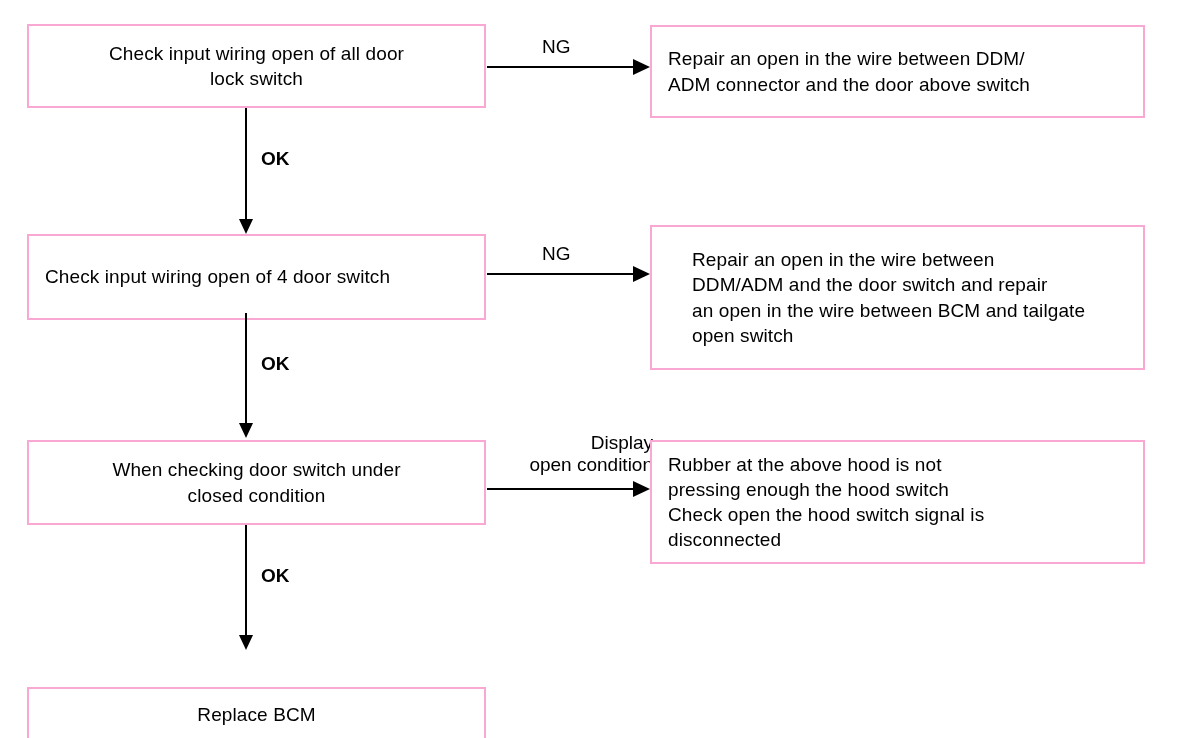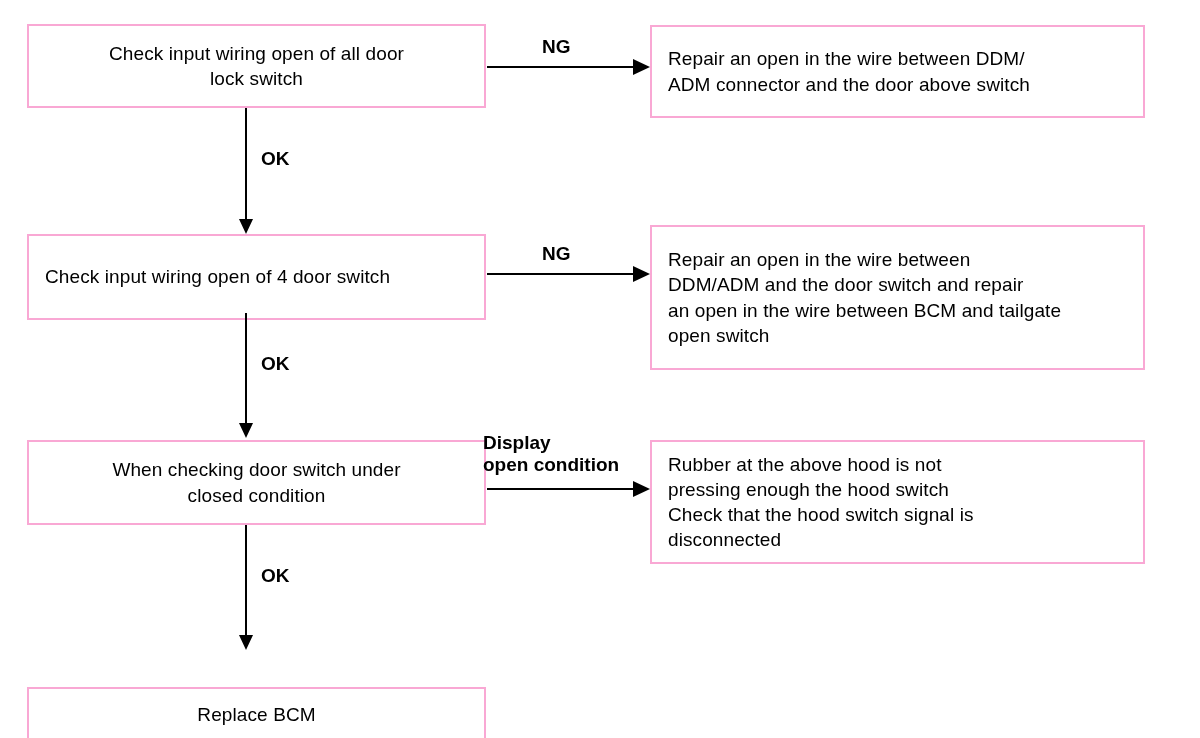--- a/index.html
+++ b/index.html
@@ -90,23 +90,23 @@
     top: -7px;
     width: 0;
     height: 0;
     border-top: 8px solid transparent;
     border-bottom: 8px solid transparent;
     border-left: 17px solid #000000;
   }
   .hconn .hlabel {
     position: absolute;
     font-size: 19px;
-    font-weight: bold;
+    font-weight: normal;
     white-space: pre-line;
-    text-align: left;
+    text-align: right;
     line-height: 1.15;
   }
 </style>
 </head>
 <body>
 
 <div id="canvas">
 
   <div class="node center" style="left:27px; top:24px; width:459px; height:84px;">
     <span class="node-text">Check input wiring open of all door
@@ -133,21 +133,21 @@
   <div class="node left" style="left:27px; top:234px; width:459px; height:86px;">
     <span class="node-text">Check input wiring open of 4 door switch</span>
   </div>
 
   <div class="hconn" style="left:487px; top:273px; width:163px;">
     <div class="hline" style="width:148px;"></div>
     <div class="harrow" style="left:146px;"></div>
     <div class="hlabel" style="left:55px; top:-30px;">NG</div>
   </div>
 
-  <div class="node left" style="left:650px; top:225px; width:495px; height:145px;">
+  <div class="node left" style="left:650px; top:225px; width:495px; height:145px;padding-left:24px;">
     <span class="node-text">Repair an open in the wire between
 DDM/ADM and the door switch and repair
 an open in the wire between BCM and tailgate
 open switch</span>
   </div>
 
   <div class="vconn" style="left:245px; top:313px; width:2px; height:126px;">
     <div class="vline" style="height:111px;"></div>
     <div class="varrow" style="top:110px;"></div>
     <div class="vlabel" style="top:40px;">OK</div>
@@ -161,21 +161,21 @@
   <div class="hconn" style="left:487px; top:488px; width:163px;">
     <div class="hline" style="width:148px;"></div>
     <div class="harrow" style="left:146px;"></div>
     <div class="hlabel" style="left:-4px; top:-56px; width:170px;">Display
 open condition</div>
   </div>
 
   <div class="node left" style="left:650px; top:440px; width:495px; height:124px;">
     <span class="node-text">Rubber at the above hood is not
 pressing enough the hood switch
-Check that the hood switch signal is
+Check open the hood switch signal is
 disconnected</span>
   </div>
 
   <div class="vconn" style="left:245px; top:525px; width:2px; height:126px;">
     <div class="vline" style="height:111px;"></div>
     <div class="varrow" style="top:110px;"></div>
     <div class="vlabel" style="top:40px;">OK</div>
   </div>
 
   <div class="node center" style="left:27px; top:687px; width:459px; height:55px;">

